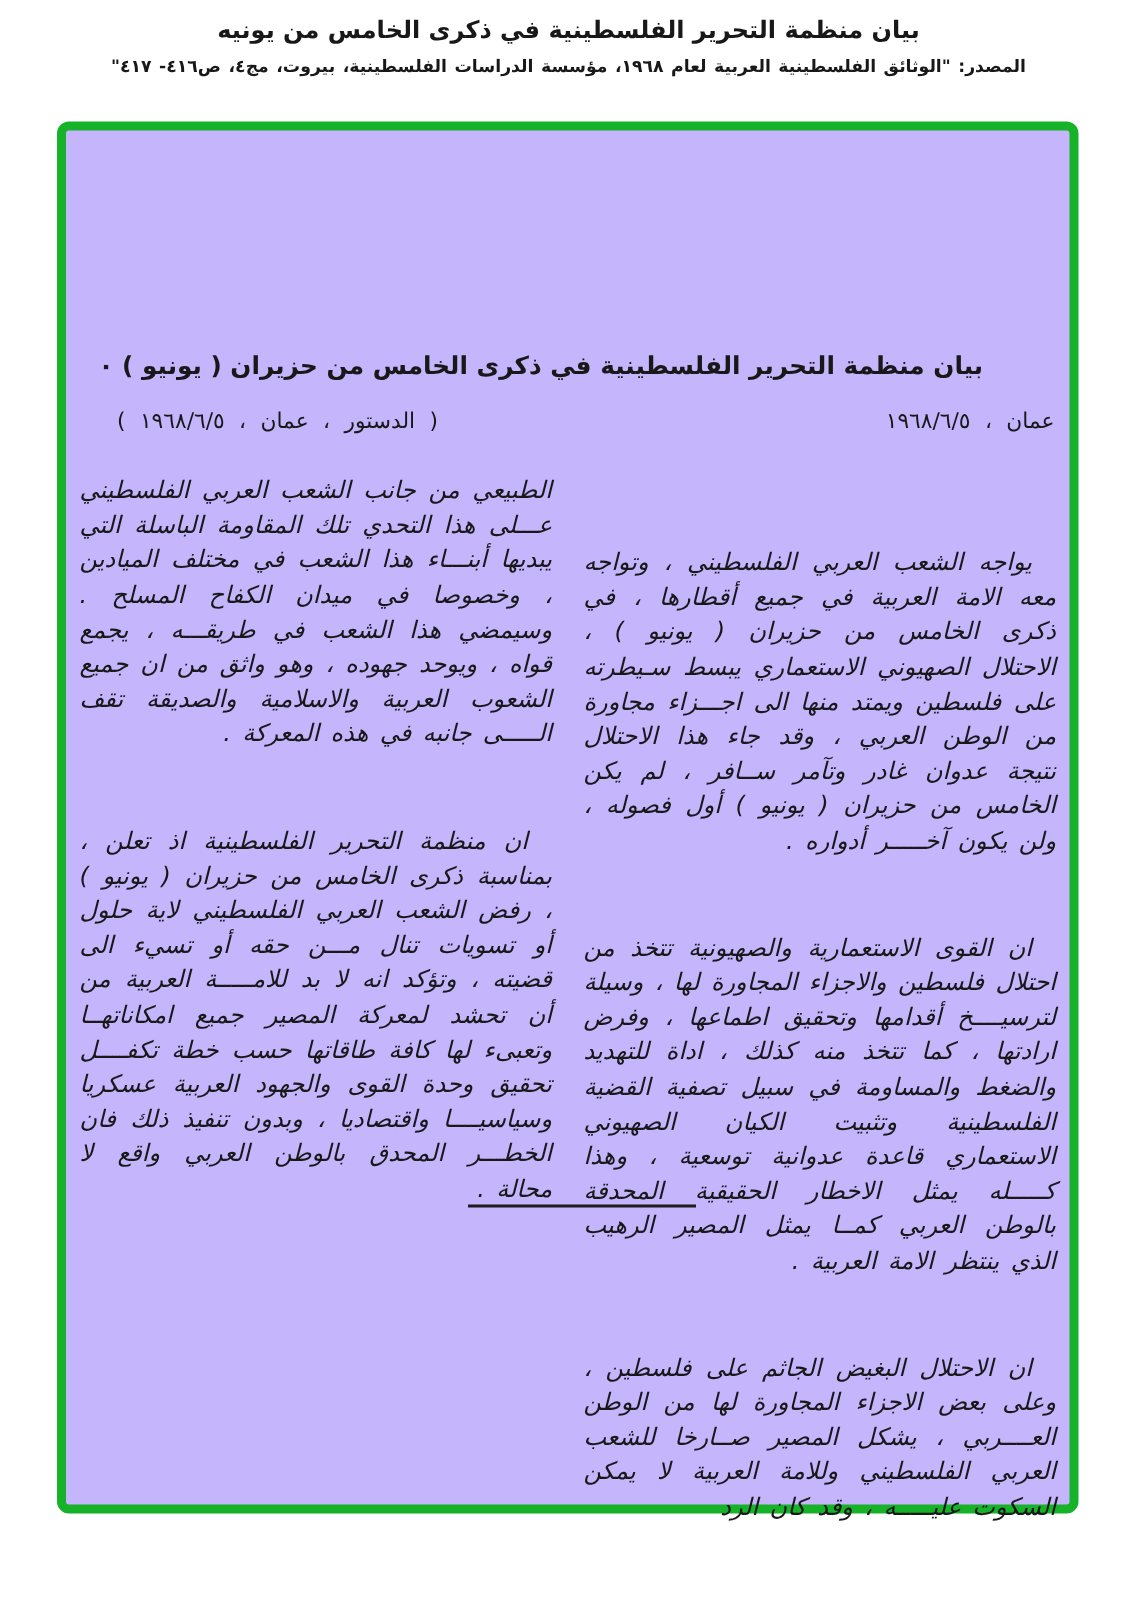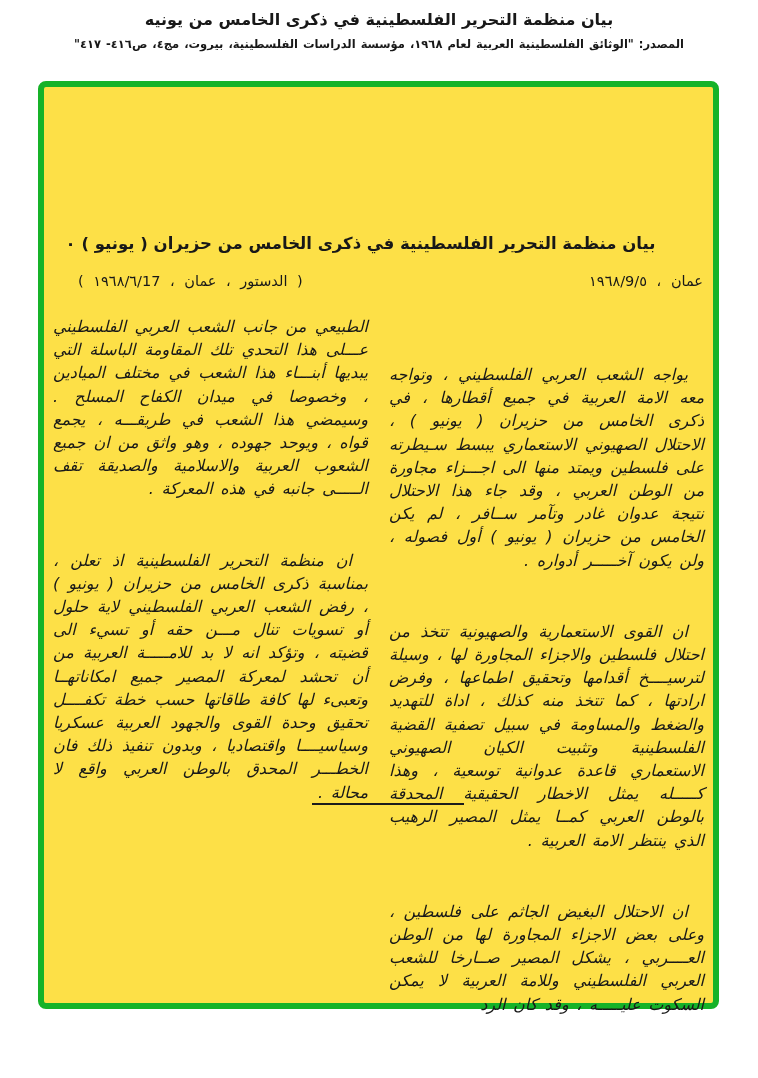--- a/index.html
+++ b/index.html
@@ -16,21 +16,21 @@
   .top-header { position:absolute; top:10px; left:0; width:100%; text-align:center; direction:rtl; }
   .top-title  { font-size:16px; font-weight:bold; }
   .top-source { font-size:11.5px; font-weight:bold; margin-top:8px; word-spacing:1px; }
 
   
   .doc-frame {
     position:absolute; left:38px; top:81px;
     width:681px; height:928px;
     border:6px solid var(--green);
     border-radius:8px;
-    background:#fde047;
+    background:#c4b5fd;
   }
   .doc-title {
     position:absolute; top:147px; left:0; right:0;
     text-align:center; direction:rtl;
     font-size:16.5px; font-weight:bold;
     transform:translateX(-18px);
   }
   .dateline {
     position:absolute; top:186px; left:34px; right:10px;
     display:flex; justify-content:space-between; align-items:flex-start;
@@ -62,22 +62,22 @@
 <header class="top-header">
   <div class="top-title">بيان منظمة التحرير الفلسطينية في ذكرى الخامس من يونيه</div>
   <div class="top-source">المصدر: "الوثائق الفلسطينية العربية لعام ١٩٦٨، مؤسسة الدراسات الفلسطينية، بيروت، مج٤، ص٤١٦- ٤١٧"</div>
 </header>
 
 <div class="doc-frame">
 
   <div class="doc-title">بيان منظمة التحرير الفلسطينية في ذكرى الخامس من حزيران ( يونيو ) ٠</div>
 
   <div class="dateline">
-    <span>عمان ، ١٩٦٨/9/٥</span>
-    <span>( الدستور ، عمان ، ١٩٦٨/٦/17 )</span>
+    <span>عمان ، ١٩٦٨/٦/٥</span>
+    <span>( الدستور ، عمان ، ١٩٦٨/٦/٥ )</span>
   </div>
 
   <div class="doc-body">
     <div class="col">
       <p class="para indent gap">يواجه الشعب العربي الفلسطيني ، وتواجه معه الامة العربية في جميع أقطارها ، في ذكرى الخامس من حزيران ( يونيو ) ، الاحتلال الصهيوني الاستعماري يبسط سـيطرته على فلسطين ويمتد منها الى اجـــزاء مجاورة من الوطن العربي ، وقد جاء هذا الاحتلال نتيجة عدوان غادر وتآمر ســافر ، لم يكن الخامس من حزيران ( يونيو ) أول فصوله ، ولن يكون آخـــــر أدواره .</p>
       <p class="para indent">ان القوى الاستعمارية والصهيونية تتخذ من احتلال فلسطين والاجزاء المجاورة لها ، وسيلة لترسيــــخ أقدامها وتحقيق اطماعها ، وفرض ارادتها ، كما تتخذ منه كذلك ، اداة للتهديد والضغط والمساومة في سبيل تصفية القضية الفلسطينية وتثبيت الكيان الصهيوني الاستعماري قاعدة عدوانية توسعية ، وهذا كـــــله يمثل الاخطار الحقيقية المحدقة بالوطن العربي كمــا يمثل المصير الرهيب الذي ينتظر الامة العربية .</p>
       <p class="para indent">ان الاحتلال البغيض الجاثم على فلسطين ، وعلى بعض الاجزاء المجاورة لها من الوطن العــــربي ، يشكل المصير صــارخا للشعب العربي الفلسطيني وللامة العربية لا يمكن السكوت عليـــــه ، وقد كان الرد</p>
     </div>
     <div class="col">
       <p class="para gap">الطبيعي من جانب الشعب العربي الفلسطيني عـــلى هذا التحدي تلك المقاومة الباسلة التي يبديها أبنـــاء هذا الشعب في مختلف الميادين ، وخصوصا في ميدان الكفاح المسلح . وسيمضي هذا الشعب في طريقـــه ، يجمع قواه ، ويوحد جهوده ، وهو واثق من ان جميع الشعوب العربية والاسلامية والصديقة تقف الـــــى جانبه في هذه المعركة .</p>

